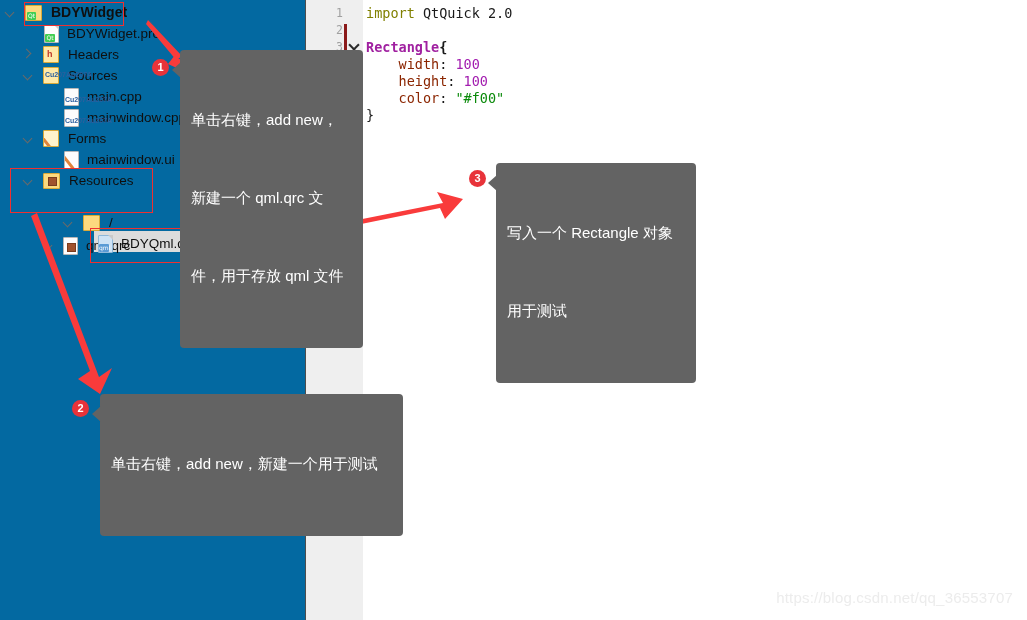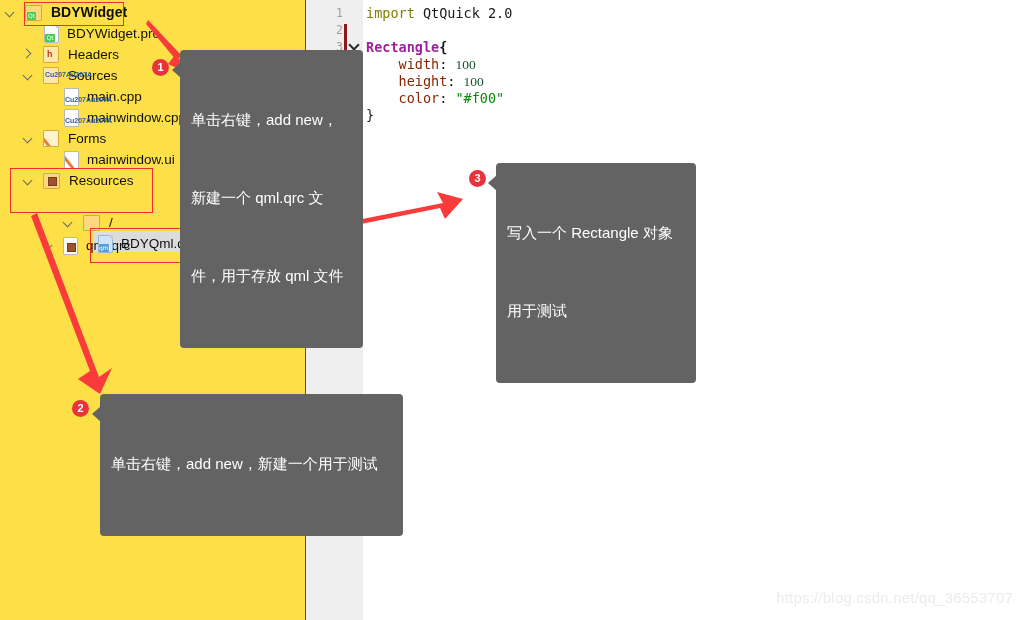--- a/index.html
+++ b/index.html
@@ -5,21 +5,21 @@
   html,body{margin:0;padding:0;}
   body{
     width:1027px;height:620px;position:relative;overflow:hidden;
     background:#ffffff;
     font-family:"Liberation Sans","DejaVu Sans",sans-serif;
     -webkit-font-smoothing:antialiased;
   }
   #root{position:absolute;left:0;top:0;width:1027px;height:620px;overflow:hidden;}
 
   
-  #tree-panel{position:absolute;left:0;top:0;width:305px;height:620px;background:#fde047;}
+  #tree-panel{position:absolute;left:0;top:0;width:305px;height:620px;background:#0369a1;}
   #tree-panel-border{position:absolute;left:305px;top:0;width:1px;height:620px;background:#4d4d4d;}
 
   .row{position:absolute;height:21px;display:flex;align-items:center;white-space:nowrap;}
   .row .lbl{font-size:13.5px;color:#0f0f0f;line-height:21px;}
   .row.bold .lbl{font-weight:bold;font-size:14px;}
 
   .selrow{position:absolute;background:#dcdcdc;height:21px;}
 
   
   .chev{position:absolute;width:13px;height:13px;}
@@ -119,21 +119,21 @@
 
   .codeline{
     position:absolute;left:60px;
     font-family:"DejaVu Sans Mono","Liberation Mono",monospace;
     font-size:13.5px;line-height:17px;white-space:pre;
   }
   .t-kw{color:#808000;}
   .t-plain{color:#1a1a1a;}
   .t-type{color:#a020a0;}
   .t-prop{color:#8b2500;}
-  .t-num{color:#14532d;font-family:Liberation Serif, serif;}
+  .t-num{color:#a21caf;}
   .t-str{color:#0a8a0a;}
 
   
   .redbox{position:absolute;border:1.5px solid #f03030;box-sizing:border-box;background:transparent;}
 
   
   .callout{
     position:absolute;background:#636363;color:#ffffff;border-radius:4px;
     font-size:15px;line-height:26px;padding:5px 11px 7px 11px;box-sizing:border-box;
     white-space:pre;

